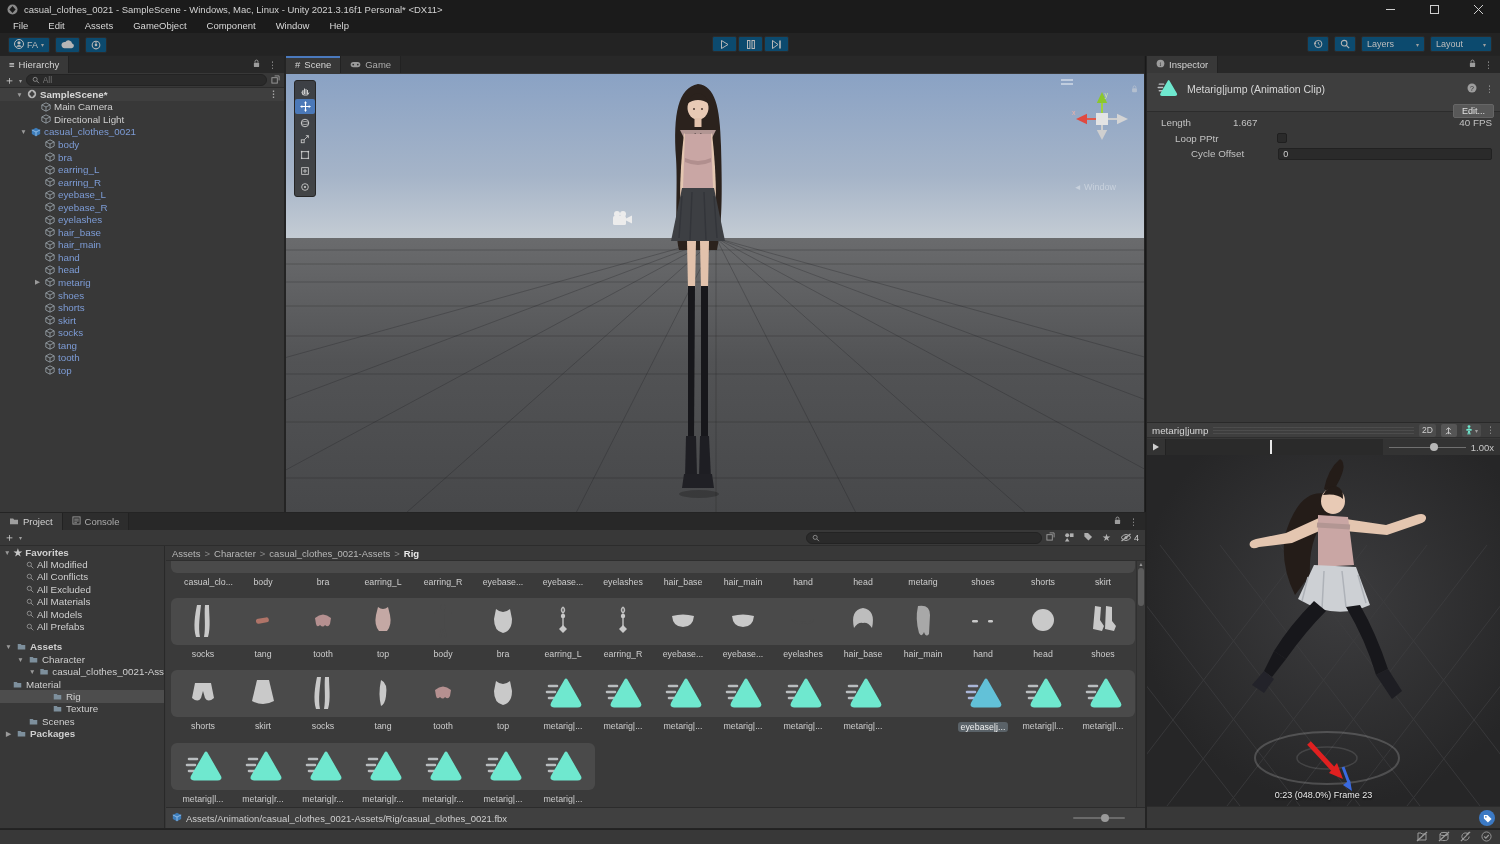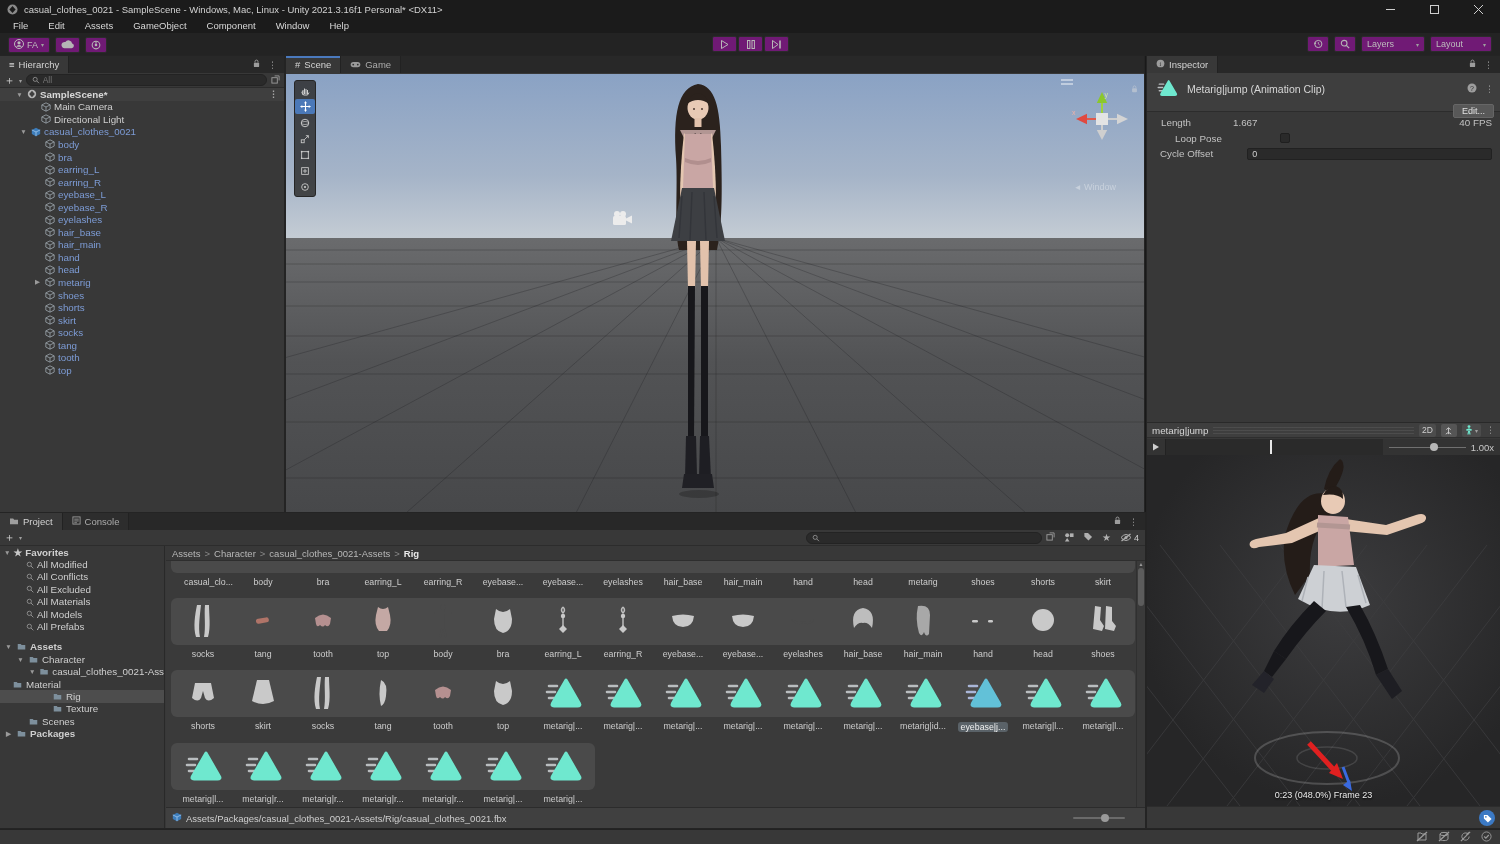--- a/index.html
+++ b/index.html
@@ -6,21 +6,21 @@
   html,body{width:1500px;height:844px;overflow:hidden}
   body{position:relative;background:#191919;font-family:"Liberation Sans",sans-serif;color:#cfcfcf;font-size:10px;-webkit-font-smoothing:antialiased}
   .abs{position:absolute}
   
   #titlebar{left:0;top:0;width:1500px;height:18px;background:#1b1b1b;display:flex;align-items:center;color:#d2d2d2;font-size:9.5px}
   #winbtns{margin-left:auto;display:flex;height:18px}
   .winbtn{width:44px;display:flex;align-items:center;justify-content:center;color:#cfcfcf;font-size:9px}
   #menubar{left:0;top:18px;width:1500px;height:15px;background:#1b1b1b;display:flex;align-items:center;gap:2px;padding-left:4px}
   .menu-item{padding:0 9px;color:#d8d8d8;font-size:9.5px}
   #toolbar{left:0;top:33px;width:1500px;height:23px;background:#232323;display:flex;align-items:center}
-  .tbtn{height:16px;background:#701a75;border:1px solid #2b2b2b;border-radius:2px;display:flex;align-items:center;justify-content:center;gap:3px;color:#bdbdbd;padding:0 5px;font-size:9px}
+  .tbtn{height:16px;background:#0c4a6e;border:1px solid #2b2b2b;border-radius:2px;display:flex;align-items:center;justify-content:center;gap:3px;color:#bdbdbd;padding:0 5px;font-size:9px}
   .tgroup{display:flex;gap:1px}
   
   .panel{position:absolute;background:#383838;outline:1px solid #242424}
   .tabbar{height:17px;background:#282828;display:flex;align-items:stretch;font-size:9.5px;color:#ababab;position:relative}
   .tab{display:flex;align-items:center;gap:4px;padding:0 9px;background:#2d2d2d;border-right:1px solid #222}
   .tab.active{background:#383838;color:#d4d4d4}
   .tab .blue-edge{position:absolute;left:0;top:0;height:2px;background:#4a79bd;width:100%}
   .tabbar .rightico{margin-left:auto;display:flex;align-items:center;gap:8px;padding-right:7px;color:#9d9d9d}
   .kebab{color:#a5a5a5;font-size:9px;letter-spacing:0}
   .searchfield{background:#2a2a2a;border:1px solid #232323;border-radius:8px;height:12px;display:flex;align-items:center;gap:3px;padding:0 5px;color:#9a9a9a;font-size:8.5px}
@@ -718,24 +718,24 @@
       <span style="background:#585858;border:1px solid #666;border-radius:2px;padding:1px 8px;font-size:9px;color:#e2e2e2">Edit...</span>
     </div>
   </div>
   <div style="padding-top:3px">
     <div class="proprow">
       <span>Length</span>
       <span style="margin-left:42px">1.667</span>
       <span style="margin-left:auto">40 FPS</span>
     </div>
     <div class="proprow" style="padding-left:28px">
-      <span>Loop Pose</span>
+      <span>Loop PPtr</span>
       <span class="checkbox" style="margin-left:58px"></span>
     </div>
-    <div class="proprow" style="padding-left:13px">
+    <div class="proprow" style="padding-left:44px">
       <span>Cycle Offset</span>
       <span class="numfield" style="margin-left:34px">0</span>
     </div>
   </div>
   <div id="prevheader">
     <span>metarig|jump</span>
     <div class="griplines"></div>
     <div class="phbtn">
         <span>2D</span>
       </div>
@@ -1287,31 +1287,20 @@
           <div style="position:absolute;left:0;top:109px;width:60px">
             <div class="gthumb"><svg width="40" height="40" viewBox="0 0 40 40">
                 <g stroke="#b9bdbf" stroke-width="2.6" stroke-linecap="round">
                   <path d="M6 13h8M4 19h8M6 25h8" fill="none"></path>
                 </g>
                 <path d="M23 7 36.5 30.5Q38 33 34.5 33H11Q8 33 9.5 30.3Z" fill="#6fe8cf" stroke="#6fe8cf" stroke-width="3" stroke-linejoin="round"></path>
               </svg></div>
           </div>
           <div style="position:absolute;left:0;top:159px;width:60px;text-align:center"><span class="glabel ">metarig|...</span></div>
         </div>
-        <div class="gcell" style="left:727px;top:0;height:100%">
-          <div style="position:absolute;left:0;top:109px;width:60px">
-            <div class="gthumb"><svg width="40" height="40" viewBox="0 0 40 40">
-                <g stroke="#b9bdbf" stroke-width="2.6" stroke-linecap="round">
-                  <path d="M6 13h8M4 19h8M6 25h8" fill="none"></path>
-                </g>
-                <path d="M23 7 36.5 30.5Q38 33 34.5 33H11Q8 33 9.5 30.3Z" fill="#6fe8cf" stroke="#6fe8cf" stroke-width="3" stroke-linejoin="round"></path>
-              </svg></div>
-          </div>
-          <div style="position:absolute;left:0;top:159px;width:60px;text-align:center"><span class="glabel ">metarig|id...</span></div>
-        </div>
         <div class="gcell" style="left:787px;top:0;height:100%">
           <div style="position:absolute;left:0;top:109px;width:60px">
             <div class="gthumb"><svg width="40" height="40" viewBox="0 0 40 40">
                 <g stroke="#aab6d8" stroke-width="2.6" stroke-linecap="round">
                   <path d="M6 13h8M4 19h8M6 25h8" fill="none"></path>
                 </g>
                 <path d="M23 7 36.5 30.5Q38 33 34.5 33H11Q8 33 9.5 30.3Z" fill="#62c1d8" stroke="#62c1d8" stroke-width="3" stroke-linejoin="round"></path>
               </svg></div>
           </div>
           <div style="position:absolute;left:0;top:159px;width:60px;text-align:center"><span class="glabel sel">eyebase|j...</span></div>
@@ -1419,21 +1408,21 @@
       </div>
     <div id="vscroll">
       <div style="text-align:center;color:#9a9a9a;font-size:5px;line-height:6px">▲</div>
       <div id="vthumb" style="top:7px;height:38px"></div>
     </div>
     <div id="pathbar">
       <span><svg width="10" height="10" viewBox="0 0 12 12">
             <path d="M6 1 11 3.5V8.5L6 11 1 8.5V3.5Z" fill="#3d7dbb"></path>
             <path d="M1 3.5 6 6l5-2.5M6 6v5" stroke="#9cc4ea" fill="none"></path>
           </svg></span>
-      <span>Assets/Packages/casual_clothes_0021-Assets/Rig/casual_clothes_0021.fbx</span>
+      <span>Assets/Animation/casual_clothes_0021-Assets/Rig/casual_clothes_0021.fbx</span>
       <div id="sizeslider">
           <div id="sizeknob"></div>
         </div>
     </div>
   </div>
 </div>
 
 <div class="abs" id="statusbar">
   <span><svg width="12" height="11" viewBox="0 0 12 11">
         <path d="M2 2h3l1 1h4v6H2Z" fill="none" stroke="#9a9a9a"></path>

